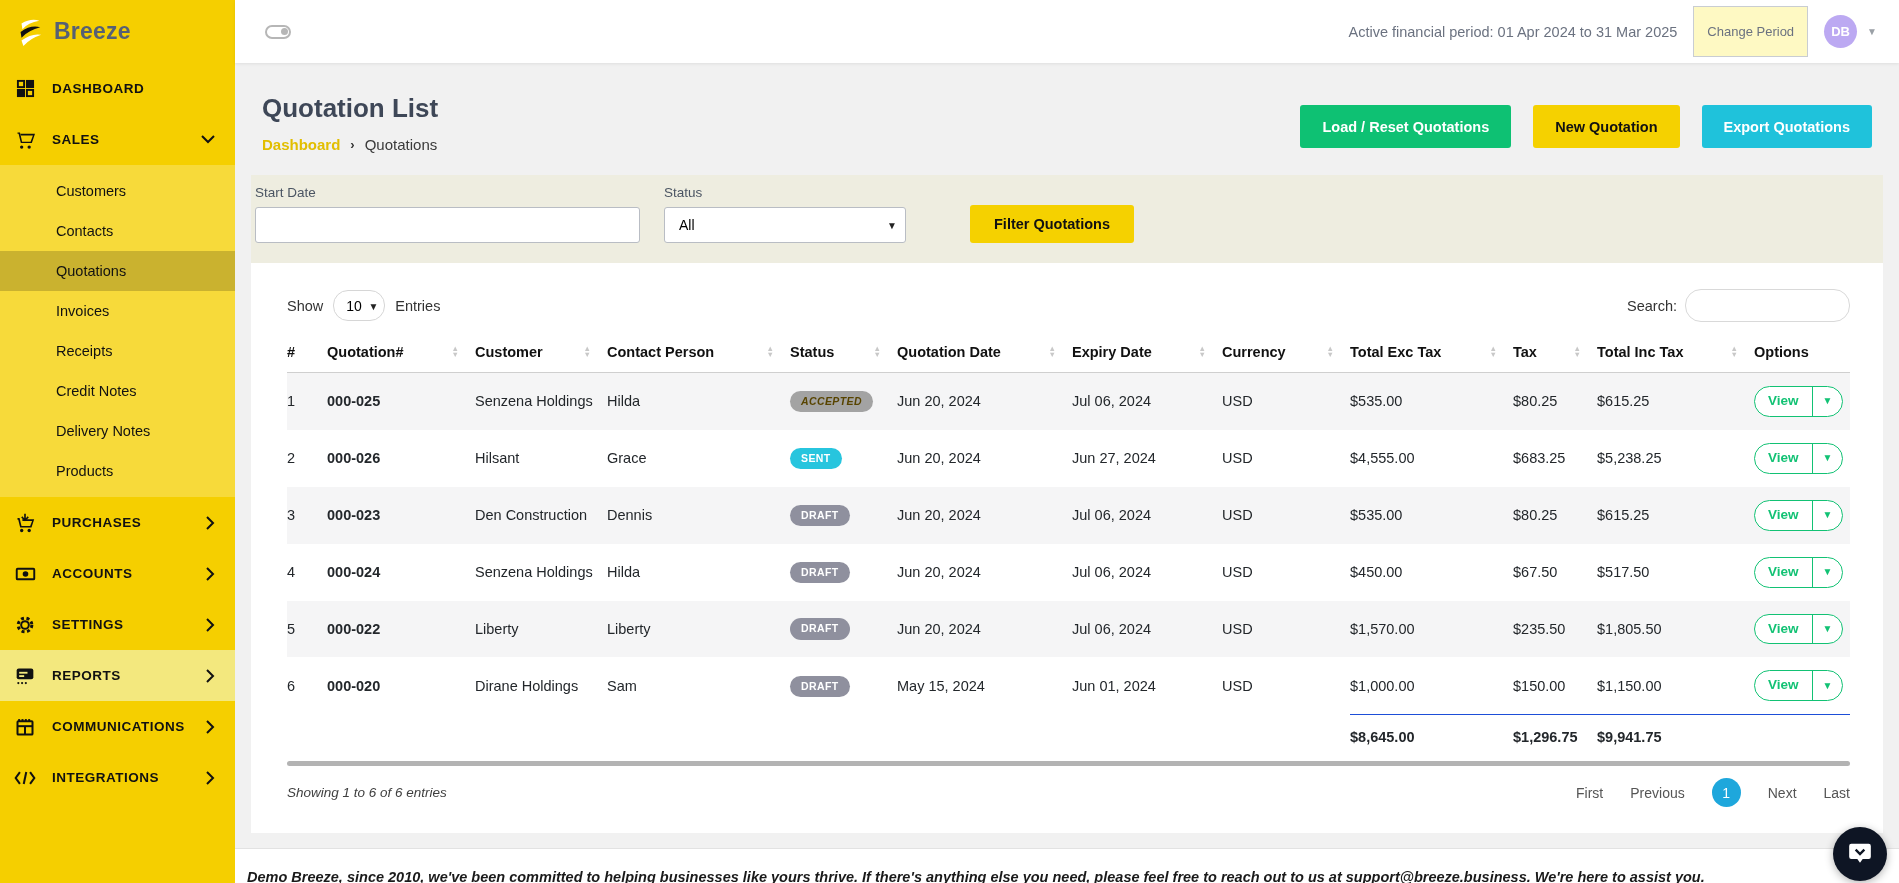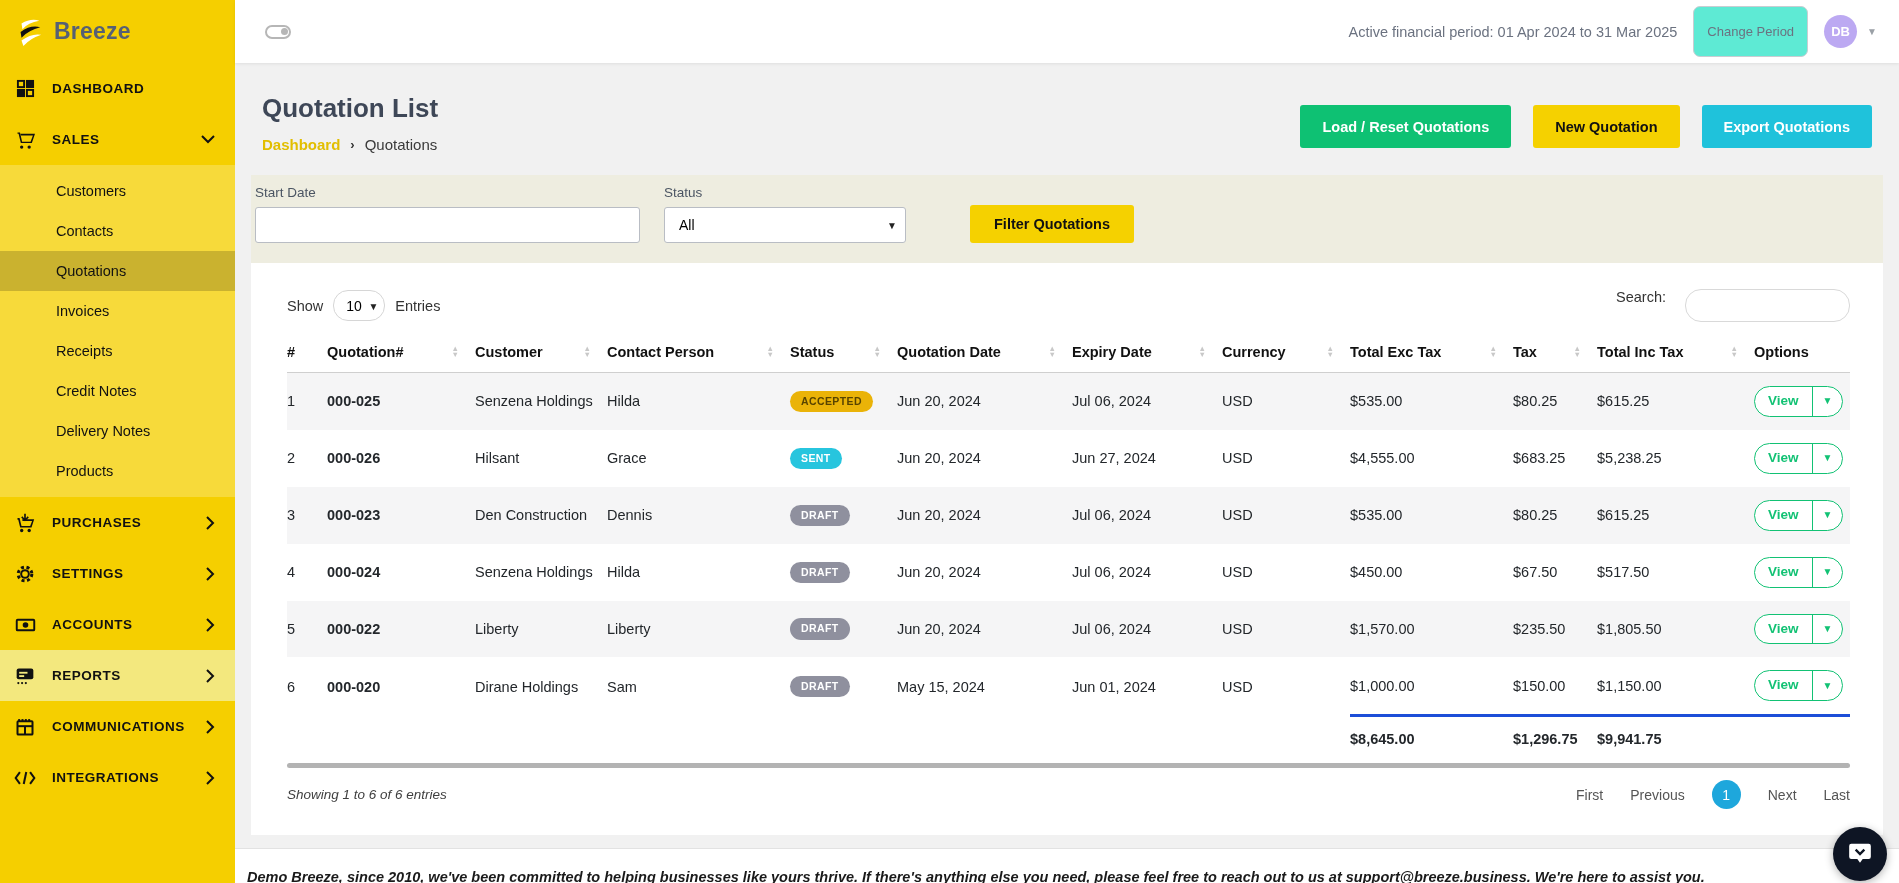--- a/index.html
+++ b/index.html
@@ -20,21 +20,21 @@
   .submenu-item { height:40px; display:flex; align-items:center; padding-left:56px; font-size:14.5px; color:#111; cursor:pointer; }
   .submenu-item.active { background:rgba(0,0,0,0.18); }
 
   
   .main { flex:1; display:flex; flex-direction:column; background:#F1F1F1; position:relative; }
   .topbar { height:63px; background:#fff; display:flex; align-items:center; padding:0 22px 0 30px; box-shadow:0 1px 3px rgba(0,0,0,0.08); flex-shrink:0; }
   .toggle-pill { width:26px; height:14px; border:2px solid #b6b6b6; border-radius:8px; position:relative; cursor:pointer; }
   .toggle-pill .knob { position:absolute; right:1px; top:1px; width:7px; height:7px; border-radius:50%; background:#b6b6b6; }
   .topbar-right { margin-left:auto; display:flex; align-items:center; gap:16px; }
   .fin-period { font-size:14.5px; color:#6b7280; }
-  .btn-outline { border:1px solid #c9cdd2; background:#5eead4; color:#6b7280; font-size:13px; padding:17px 13px; border-radius:7px; cursor:pointer; font-family:inherit; }
+  .btn-outline { border:1px solid #c9cdd2; background:#fef9c3; color:#6b7280; font-size:13px; padding:17px 13px; border-radius:0; cursor:pointer; font-family:inherit; }
   .avatar { width:33px; height:33px; border-radius:50%; background:#BCA9F2; color:#fff; font-size:13px; font-weight:bold; display:flex; align-items:center; justify-content:center; cursor:pointer; }
   .avatar-caret { color:#9aa0a6; font-size:10px; margin-left:-6px; cursor:pointer; }
 
   .page-head { display:flex; justify-content:space-between; align-items:flex-start; padding:30px 27px 22px 27px; }
   .page-title { font-size:26px; font-weight:bold; color:#3E4757; }
   .breadcrumb { margin-top:12px; font-size:15px; display:flex; align-items:center; gap:10px; }
   .crumb-link { color:#E2BE00; font-weight:600; cursor:pointer; }
   .crumb-sep { color:#333; font-size:13px; font-weight:bold; }
   .crumb-current { color:#3a3a3a; }
   .head-actions { display:flex; gap:22px; padding-top:12px; }
@@ -50,40 +50,40 @@
   .f-input { width:385px; height:36px; border:1px solid #b9bdc4; border-radius:3px; background:#fff; padding:0 10px; font-size:14px; font-family:inherit; }
   .select-wrap { position:relative; }
   .f-select { width:242px; height:36px; border:1px solid #b9bdc4; border-radius:3px; background:#fff; padding:0 26px 0 14px; font-size:14px; appearance:none; -webkit-appearance:none; font-family:inherit; cursor:pointer; }
   .select-caret { position:absolute; right:9px; top:50%; transform:translateY(-50%); font-size:10px; color:#222; pointer-events:none; }
   .btn-filter { margin-left:40px; height:38px; background:#F5D100; color:#111; font-weight:bold; font-size:14.5px; border:none; border-radius:3px; padding:0 24px; cursor:pointer; font-family:inherit; }
 
   .table-card { background:#fff; padding:26px 33px 26px 36px; }
   .controls-row { display:flex; justify-content:space-between; align-items:center; margin-bottom:22px; }
   .show-group { display:flex; align-items:center; gap:10px; font-size:14.5px; color:#333; }
   .show-select { width:52px; height:31px; border:1px solid #d6d6d6; border-radius:15px; background:#fff; padding:0 20px 0 12px; font-size:14px; appearance:none; -webkit-appearance:none; font-family:inherit; cursor:pointer; }
-  .search-group { display:flex; align-items:flex-start; gap:19px; font-size:14.5px; color:#333; }
+  .search-group { display:flex; align-items:center; gap:8px; font-size:14.5px; color:#333; }
   .search-input { width:165px; height:33px; border:1px solid #d9d9d9; border-radius:16px; padding:0 12px; font-size:14px; font-family:inherit; }
 
   table { width:100%; border-collapse:collapse; table-layout:fixed; font-size:14.5px; color:#23272b; }
   thead th { text-align:left; font-weight:bold; color:#111; border-bottom:1px solid #cfcfcf; padding:0 0 12px 0; }
   .th-inner { display:flex; align-items:center; justify-content:space-between; padding-right:16px; }
   .sort { display:inline-flex; flex-direction:column; line-height:6.5px; }
   .sort i { font-style:normal; font-size:7.5px; color:#c8c8c8; }
   tbody td { padding:13px 8px 13px 0; vertical-align:middle; line-height:1.25; }
   tbody tr:nth-child(odd) { background:#F5F5F6; }
   td.qnum { font-weight:bold; }
   .badge { display:inline-block; padding:4px 11px; border-radius:11px; font-size:10.5px; font-weight:bold; letter-spacing:0.4px; }
-  .badge-accepted { background:#eab308; color:#584400; }
+  .badge-accepted { background:#a3a3a3; color:#584400;font-style:italic; }
   .badge-sent { background:#27C5DE; color:#fff; }
   .badge-draft { background:#8F909E; color:#fff; }
   .view-btn { display:inline-flex; align-items:stretch; border:1px solid #12c274; border-radius:17px; overflow:hidden; background:#fff; cursor:pointer; }
   .view-btn .vlabel { padding:6px 13px; color:#12c274; font-weight:bold; font-size:13.5px; }
   .view-btn .vcaret { border-left:1px solid #12c274; padding:6px 10px; color:#12c274; font-size:10px; display:flex; align-items:center; }
   tfoot td { font-weight:bold; padding:14px 8px 12px 0; }
-  tfoot td.tot { border-top:3px solid #1d4ed8; }
+  tfoot td.tot { border-top:1px solid #1d4ed8; }
 
   .h-scrollbar { height:5px; background:#b3b3b3; border-radius:3px; margin:4px 0 12px 0; }
   .bottom-row { display:flex; justify-content:space-between; align-items:center; }
   .showing { font-style:italic; font-size:13.5px; color:#3f3f3f; }
   .pagination { display:flex; align-items:center; gap:27px; font-size:14px; color:#555; }
   .page-link { cursor:pointer; }
   .page-active { width:29px; height:29px; border-radius:50%; background:#1EA7DC; color:#fff; display:flex; align-items:center; justify-content:center; cursor:pointer; }
 
   .footer-bar { position:absolute; left:0; right:0; bottom:0; height:35px; background:#fff; border-top:1px solid #e2e2e2; overflow:hidden; padding:20px 20px 0 12px; }
   .footer-msg { font-style:italic; font-weight:bold; font-size:14.5px; color:#1a1a1a; white-space:nowrap; }
@@ -175,41 +175,41 @@
         <span class="nlabel">PURCHASES</span>
         <span class="chev">
           <svg width="9" height="14" viewBox="0 0 9 14" fill="none" stroke="#111" stroke-width="2">
               <polyline points="1,1 7,7 1,13"></polyline>
             </svg>
         </span>
       </div>
 
       <div class="nav-item">
         <span class="nicon">
-          <svg width="20" height="20" viewBox="0 0 24 24">
-            <circle cx="12" cy="12" r="8.2" fill="none" stroke="#111" stroke-width="3.6" stroke-dasharray="3.6 3.1"></circle>
-            <circle cx="12" cy="12" r="4.6" fill="none" stroke="#111" stroke-width="2.4"></circle>
-          </svg>
-        </span>
-        <span class="nlabel">SETTINGS</span>
+          <svg width="21" height="18" viewBox="0 0 24 20" fill="none" stroke="#111" stroke-width="2.2">
+            <rect x="2" y="4" width="20" height="12" rx="1"></rect>
+            <circle cx="12" cy="10" r="3.2" fill="#111" stroke="none"></circle>
+          </svg>
+        </span>
+        <span class="nlabel">ACCOUNTS</span>
         <span class="chev">
           <svg width="9" height="14" viewBox="0 0 9 14" fill="none" stroke="#111" stroke-width="2">
               <polyline points="1,1 7,7 1,13"></polyline>
             </svg>
         </span>
       </div>
 
       <div class="nav-item">
         <span class="nicon">
-          <svg width="21" height="18" viewBox="0 0 24 20" fill="none" stroke="#111" stroke-width="2.2">
-            <rect x="2" y="4" width="20" height="12" rx="1"></rect>
-            <circle cx="12" cy="10" r="3.2" fill="#111" stroke="none"></circle>
-          </svg>
-        </span>
-        <span class="nlabel">ACCOUNTS</span>
+          <svg width="20" height="20" viewBox="0 0 24 24">
+            <circle cx="12" cy="12" r="8.2" fill="none" stroke="#111" stroke-width="3.6" stroke-dasharray="3.6 3.1"></circle>
+            <circle cx="12" cy="12" r="4.6" fill="none" stroke="#111" stroke-width="2.4"></circle>
+          </svg>
+        </span>
+        <span class="nlabel">SETTINGS</span>
         <span class="chev">
           <svg width="9" height="14" viewBox="0 0 9 14" fill="none" stroke="#111" stroke-width="2">
               <polyline points="1,1 7,7 1,13"></polyline>
             </svg>
         </span>
       </div>
 
       <div class="nav-item hl">
         <span class="nicon">
           <svg width="20" height="20" viewBox="0 0 24 24" fill="#111">

